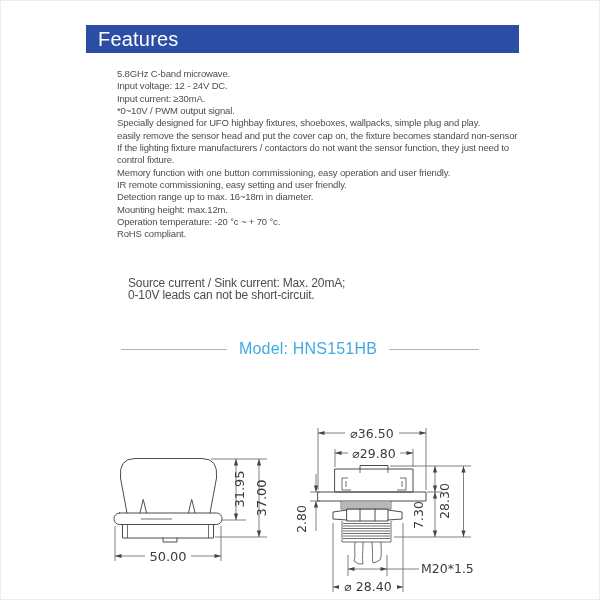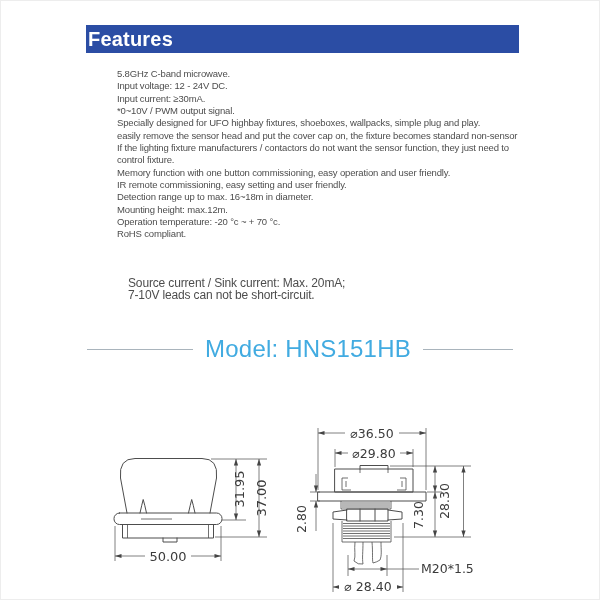--- a/index.html
+++ b/index.html
@@ -6,40 +6,40 @@
   .page{
     position:relative;width:600px;height:600px;background:#ffffff;overflow:hidden;
     font-family:"Liberation Sans",sans-serif;
     box-shadow:inset 0 0 0 1px #ededed;
   }
   .banner{
     position:absolute;left:86px;top:25px;width:433px;height:28px;
     background:#2B4DA4;color:#ffffff;display:flex;align-items:center;
   }
   .banner .title{
-    font-size:20px;font-weight:bold;padding-left:2px;letter-spacing:0.2px;
+    font-size:20px;font-weight:normal;padding-left:12px;letter-spacing:0.2px;
   }
   .features{
     position:absolute;left:93px;top:68px;width:440px;
     color:#4d4d4d;font-size:9.5px;letter-spacing:-0.15px;line-height:12.35px;margin-left:24px;
   }
   .features .fline{white-space:nowrap;height:12.35px;}
   .notes{
     position:absolute;left:128px;top:277px;width:340px;
     color:#4d4d4d;font-size:12px;letter-spacing:-0.15px;line-height:12.35px;
   }
   .notes .fline{white-space:nowrap;height:12.35px;}
   .model-row{
     position:absolute;left:0;top:336px;width:600px;height:26px;
     display:flex;align-items:center;justify-content:center;
   }
   .model-rule{height:1px;background:#a9b4bc;}
   .rule-left{width:106px;margin-right:12px;}
   .rule-right{width:90px;margin-left:12px;}
-  .model-title{font-size:24px;color:#41ABE1;letter-spacing:0.2px;}
+  .model-title{font-size:16px;color:#41ABE1;letter-spacing:0.2px;}
   svg.drawings{position:absolute;left:0;top:410px;width:600px;height:190px;}
   svg .obj{fill:none;stroke:#4d4d4d;stroke-width:1;stroke-linejoin:round;stroke-linecap:round;}
   svg .thin{fill:none;stroke:#4d4d4d;stroke-width:0.8;}
   svg .dim{fill:none;stroke:#555555;stroke-width:0.75;}
   svg .arr{fill:#444444;stroke:none;}
   svg .mask{fill:#ffffff;stroke:none;}
   svg text{fill:#3b3b3b;font-family:"DejaVu Sans",sans-serif;}
   svg .dtxt{font-size:12.5px;}
   svg .dtxt-l{font-size:13px;}
 </style>
@@ -64,21 +64,21 @@
     <div class="fline">Memory function with one button commissioning, easy operation and user friendly.</div>
     <div class="fline">IR remote commissioning, easy setting and user friendly.</div>
     <div class="fline">Detection range up to max. 16~18m in diameter.</div>
     <div class="fline">Mounting height:  max.12m.</div>
     <div class="fline">Operation temperature: -20 °c ~ + 70 °c.</div>
     <div class="fline">RoHS compliant.</div>
   </div>
 
   <div class="notes">
     <div class="fline">Source current / Sink current: Max. 20mA;</div>
-    <div class="fline">7-10V leads can not be short-circuit.</div>
+    <div class="fline">0-10V leads can not be short-circuit.</div>
   </div>
 
   <div class="model-row">
     <div class="model-rule rule-left"></div>
     <div class="model-title">Model: HNS151HB</div>
     <div class="model-rule rule-right"></div>
   </div>
 
   <svg class="drawings" viewBox="0 410 600 190">
 

